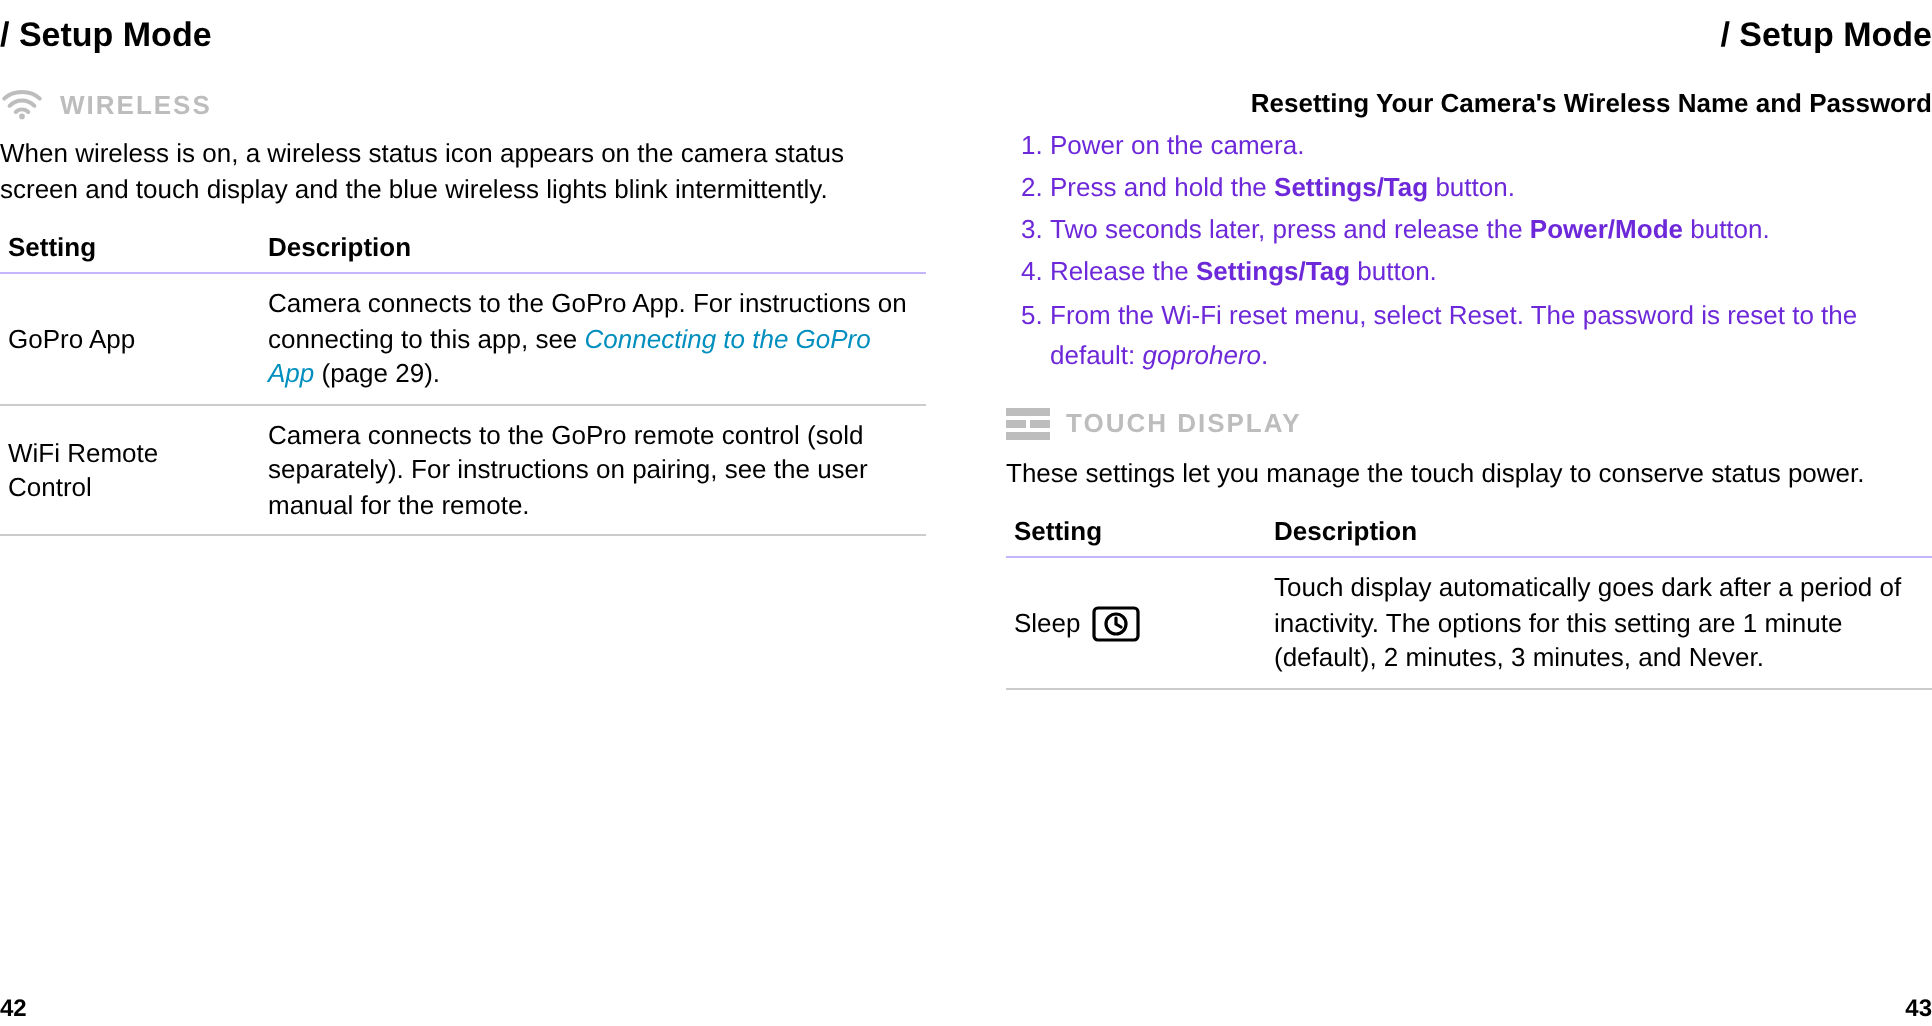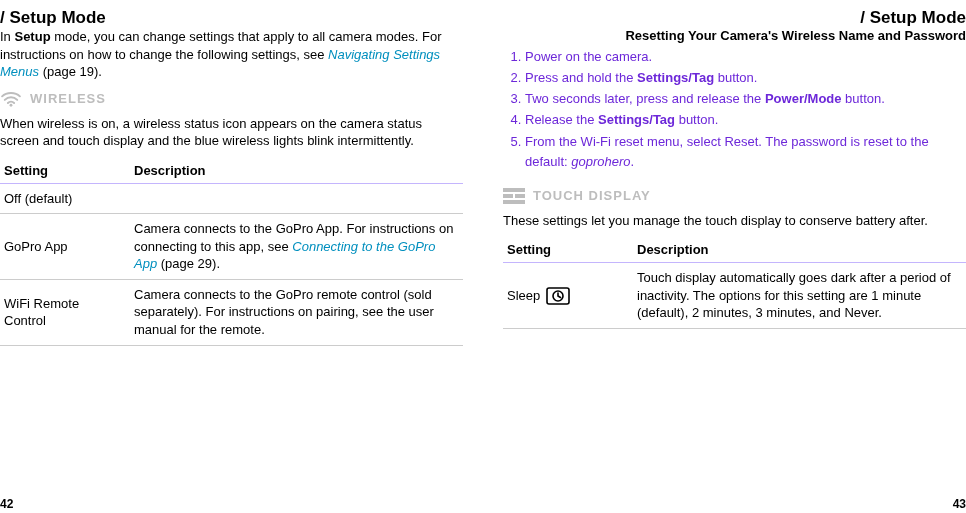--- a/index.html
+++ b/index.html
@@ -16,21 +16,21 @@
     .page {
       width: 483px;
       padding: 8px 20px 8px 0;
       position: relative;
     }
     .page-left { padding-left: 0; padding-right: 20px; }
     .page-right { padding-left: 20px; padding-right: 0; }
     .section-header {
       font-size: 17px;
       font-weight: bold;
-      margin-bottom: 0;
+      margin-bottom: 16px;
     }
     .section-header-left { text-align: left; }
     .section-header-right { text-align: right; }
     .intro { line-height: 1.35; margin-bottom: 10px; }
     .intro b { font-weight: bold; }
     .link { color: #008fbe; font-style: italic; }
     .subhead {
       display: flex;
       align-items: center;
       gap: 8px;
@@ -89,23 +89,20 @@
     .pn-left { left: 0; }
     .pn-right { right: 0; }
     .setting-with-icon { display: flex; align-items: center; gap: 6px; }
   </style>
 </head>
 <body>
 
 <div class="page page-left">
   <div class="section-header section-header-left">/ Setup Mode</div>
 
-  <p class="intro">
-    <span>In </span><b>Setup</b><span> mode, you can change settings that apply to all camera modes. For instructions on how to change the following settings, see </span><span class="link">Navigating Settings Menus</span><span> (page 19).</span>
-  </p>
 
   <div class="subhead">
     <span class="icon-wrap">
       <svg width="22" height="16" viewBox="0 0 24 18">
         <path d="M2 6 C7 1 17 1 22 6" stroke="#bdbdbd" stroke-width="2.2" fill="none" stroke-linecap="round"></path>
         <path d="M5 10 C9 6 15 6 19 10" stroke="#bdbdbd" stroke-width="2.2" fill="none" stroke-linecap="round"></path>
         <path d="M8.5 13.5 C10.5 11.5 13.5 11.5 15.5 13.5" stroke="#bdbdbd" stroke-width="2.2" fill="none" stroke-linecap="round"></path>
         <circle cx="12" cy="16" r="1.6" fill="#bdbdbd"></circle>
       </svg>
     </span>
@@ -115,24 +112,20 @@
   <p class="desc">When wireless is on, a wireless status icon appears on the camera status screen and touch display and the blue wireless lights blink intermittently.</p>
 
   <table>
     <thead>
       <tr>
         <th>Setting</th>
         <th>Description</th>
       </tr>
     </thead>
     <tbody>
-      <tr>
-        <td class="setting-col">Off (default)</td>
-        <td></td>
-      </tr>
       <tr>
         <td class="setting-col">GoPro App</td>
         <td>
           <span>Camera connects to the GoPro App. For instructions on connecting to this app, see </span><span class="link">Connecting to the GoPro App</span><span> (page 29).</span>
         </td>
       </tr>
       <tr>
         <td class="setting-col">WiFi Remote Control</td>
         <td>Camera connects to the GoPro remote control (sold separately). For instructions on pairing, see the user manual for the remote.</td>
       </tr>
@@ -160,21 +153,21 @@
       <svg width="22" height="16" viewBox="0 0 22 16">
         <rect x="0" y="0" width="22" height="4" fill="#bdbdbd"></rect>
         <rect x="0" y="6" width="10" height="4" fill="#bdbdbd"></rect>
         <rect x="12" y="6" width="10" height="4" fill="#bdbdbd"></rect>
         <rect x="0" y="12" width="22" height="4" fill="#bdbdbd"></rect>
       </svg>
     </span>
     <span class="subhead-label">TOUCH DISPLAY</span>
   </div>
 
-  <p class="desc">These settings let you manage the touch display to conserve battery after.</p>
+  <p class="desc">These settings let you manage the touch display to conserve status power.</p>
 
   <table>
     <thead>
       <tr>
         <th>Setting</th>
         <th>Description</th>
       </tr>
     </thead>
     <tbody>
       <tr>

